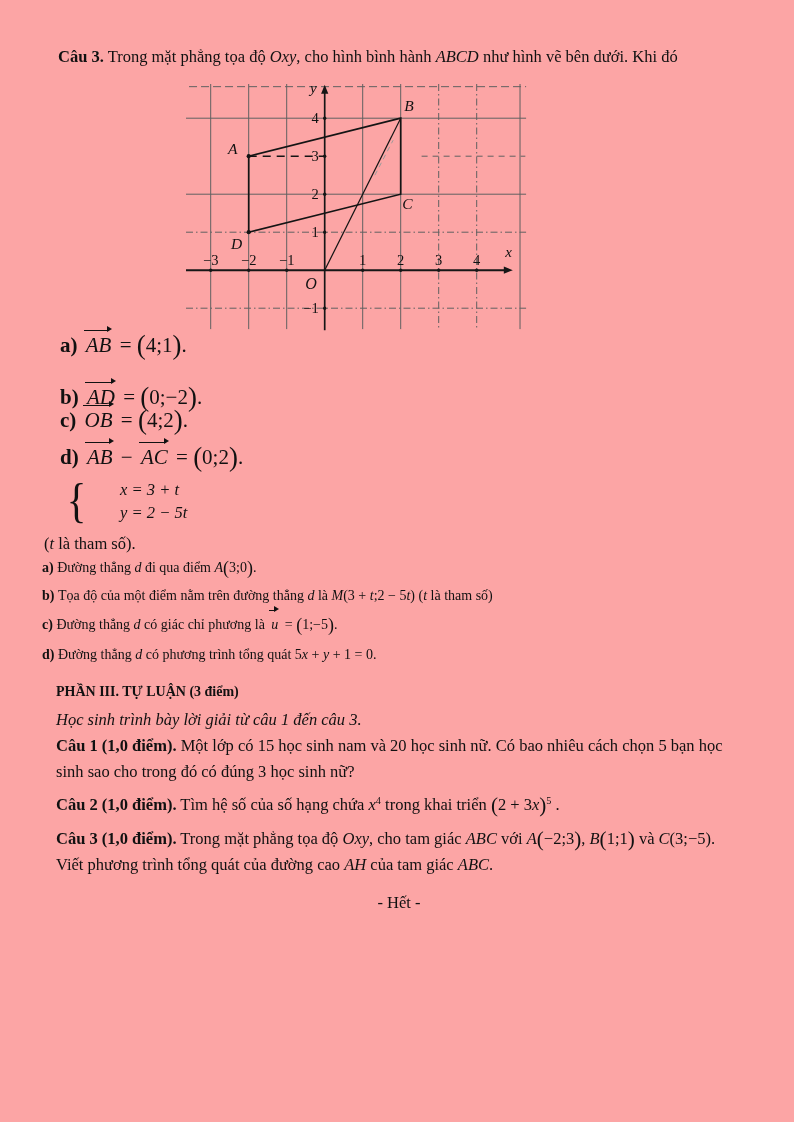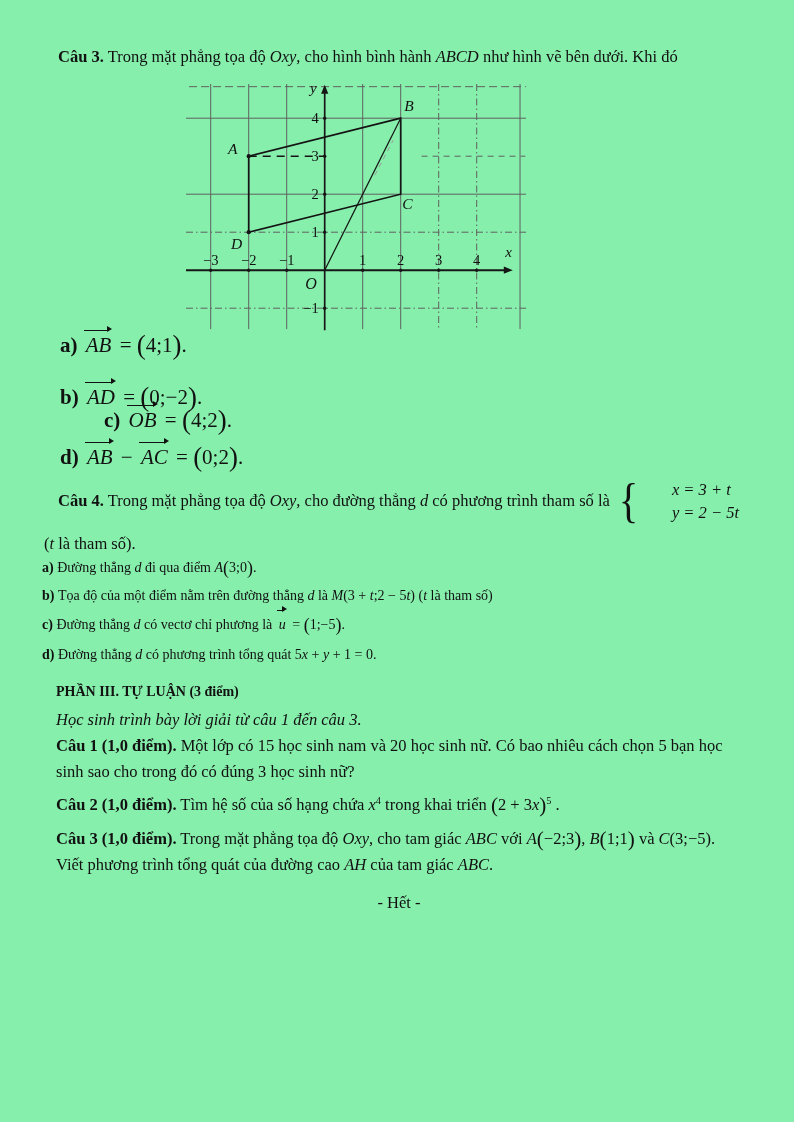--- a/index.html
+++ b/index.html
@@ -1,17 +1,17 @@
 <!DOCTYPE html>
 <html><head>
 <meta charset="utf-8">
 <style>
   html,body{margin:0;padding:0;background:#fff;}
   .page{
-    position:relative;width:794px;height:1122px;background:#86efac;
+    position:relative;width:794px;height:1122px;background:#fca5a5;
     font-family:"Liberation Serif", serif;color:#111;font-size:16.5px;overflow:hidden;
   }
   .abs{position:absolute;}
   .seg-b{font-weight:bold;}
   .seg-i{font-style:italic;}
   .seg-p{font-size:1.28em;line-height:0;vertical-align:-0.09em;}
   sup{font-size:0.62em;line-height:0;vertical-align:super;}
   
   .vec{position:relative;display:inline-block;font-style:italic;margin:0 1px;padding:0 2px;}
   .vec::before{content:"";position:absolute;left:0;right:4px;top:-3px;border-top:1.3px solid #111;}
@@ -99,39 +99,38 @@
         <circle cx="62.699999999999996" cy="148.20000000000002" r="2.1" fill="#141414"></circle>
         <text x="50.540000000000006" y="164.92" text-anchor="middle" font-size="15.5" fill="#111" font-style="italic">D</text>
         <text x="322.62" y="173.28000000000003" text-anchor="middle" font-size="15" fill="#111" font-style="italic">x</text>
         <text x="127.3" y="9.120000000000008" text-anchor="middle" font-size="15" fill="#111" font-style="italic">y</text>
         <text x="125.02" y="205.20000000000002" text-anchor="middle" font-size="16" fill="#111" font-style="italic">O</text>
       </svg>
   </div>
 
   <div class="q3opt" style="top:333px;"><span class="seg-b">a) </span><span class="vec">AB</span><span> = </span><span class="seg-p">(</span><span>4;1</span><span class="seg-p">)</span><span>.</span></div>
   <div class="q3opt" style="top:371px;margin-top:14px;"><span class="seg-b">b) </span><span class="vec">AD</span><span> = </span><span class="seg-p">(</span><span>0;−2</span><span class="seg-p">)</span><span>.</span></div>
-  <div class="q3opt" style="top:408px;margin-left:44px;"><span class="seg-b">c) </span><span class="vec">OB</span><span> = </span><span class="seg-p">(</span><span>4;2</span><span class="seg-p">)</span><span>.</span></div>
+  <div class="q3opt" style="top:408px;"><span class="seg-b">c) </span><span class="vec">OB</span><span> = </span><span class="seg-p">(</span><span>4;2</span><span class="seg-p">)</span><span>.</span></div>
   <div class="q3opt" style="top:445px;"><span class="seg-b">d) </span><span class="vec">AB</span><span> − </span><span class="vec">AC</span><span> = </span><span class="seg-p">(</span><span>0;2</span><span class="seg-p">)</span><span>.</span></div>
 
   <div class="q4header">
-    <span><span class="seg-b">Câu 4.</span><span> Trong mặt phẳng tọa độ </span><span class="seg-i">Oxy</span><span>, cho đường thẳng </span><span class="seg-i">d</span><span> có phương trình tham số là</span></span>
     <span class="sys">
       <span class="brace">{</span>
       <span class="eqs">
         <span>x = 3 + t</span>
         <span>y = 2 − 5t</span>
       </span>
     </span>
   </div>
 
   <div class="abs" style="left:44px;top:534px;"><span>(</span><span class="seg-i">t</span><span> là tham số).</span></div>
 
   <div class="q4opt" style="top:556px;"><span class="seg-b">a) </span><span>Đường thẳng </span><span class="seg-i">d</span><span> đi qua điểm </span><span class="seg-i">A</span><span class="seg-p">(</span><span>3;0</span><span class="seg-p">)</span><span>.</span></div>
   <div class="q4opt" style="top:584px;"><span class="seg-b">b) </span><span>Tọa độ của một điểm nằm trên đường thẳng </span><span class="seg-i">d</span><span> là </span><span class="seg-i">M</span><span>(3 + </span><span class="seg-i">t</span><span>;2 − 5</span><span class="seg-i">t</span><span>) (</span><span class="seg-i">t</span><span> là tham số)</span></div>
-  <div class="q4opt" style="top:613px;"><span class="seg-b">c) </span><span>Đường thẳng </span><span class="seg-i">d</span><span> có vectơ chỉ phương là </span><span class="vec">u</span><span> = </span><span class="seg-p">(</span><span>1;−5</span><span class="seg-p">)</span><span>.</span></div>
+  <div class="q4opt" style="top:613px;"><span class="seg-b">c) </span><span>Đường thẳng </span><span class="seg-i">d</span><span> có giác chỉ phương là </span><span class="vec">u</span><span> = </span><span class="seg-p">(</span><span>1;−5</span><span class="seg-p">)</span><span>.</span></div>
   <div class="q4opt" style="top:643px;"><span class="seg-b">d) </span><span>Đường thẳng </span><span class="seg-i">d</span><span> có phương trình tổng quát 5</span><span class="seg-i">x</span><span> + </span><span class="seg-i">y</span><span> + 1 = 0.</span></div>
 
   <div class="part3">
     <div class="p3-header"><span class="seg-b">PHẦN III. TỰ LUẬN (3 điểm)</span></div>
     <div class="p3-note"><span class="seg-i">Học sinh trình bày lời giải từ câu 1 đến câu 3.</span></div>
     <div class="p3-par"><span class="seg-b">Câu 1 (1,0 điểm).</span><span> Một lớp có 15 học sinh nam và 20 học sinh nữ. Có bao nhiêu cách chọn 5 bạn học</span><br><span>sinh sao cho trong đó có đúng 3 học sinh nữ?</span></div>
     <div class="p3-par" style="margin-top:8px;"><span class="seg-b">Câu 2 (1,0 điểm).</span><span> Tìm hệ số của số hạng chứa </span><span class="seg-i">x</span><sup>4</sup><span> trong khai triển </span><span class="seg-p">(</span><span>2 + 3</span><span class="seg-i">x</span><span class="seg-p">)</span><sup>5</sup><span> .</span></div>
     <div class="p3-par" style="margin-top:8px;line-height:26px;"><span class="seg-b">Câu 3 (1,0 điểm).</span><span> Trong mặt phẳng tọa độ </span><span class="seg-i">Oxy</span><span>, cho tam giác </span><span class="seg-i">ABC</span><span> với </span><span class="seg-i">A</span><span class="seg-p">(</span><span>−2;3</span><span class="seg-p">)</span><span>, </span><span class="seg-i">B</span><span class="seg-p">(</span><span>1;1</span><span class="seg-p">)</span><span> và </span><span class="seg-i">C</span><span>(3;−5).</span><br><span>Viết phương trình tổng quát của đường cao </span><span class="seg-i">AH</span><span> của tam giác </span><span class="seg-i">ABC</span><span>.</span></div>
     <div class="footer">- Hết -</div>
   </div>

